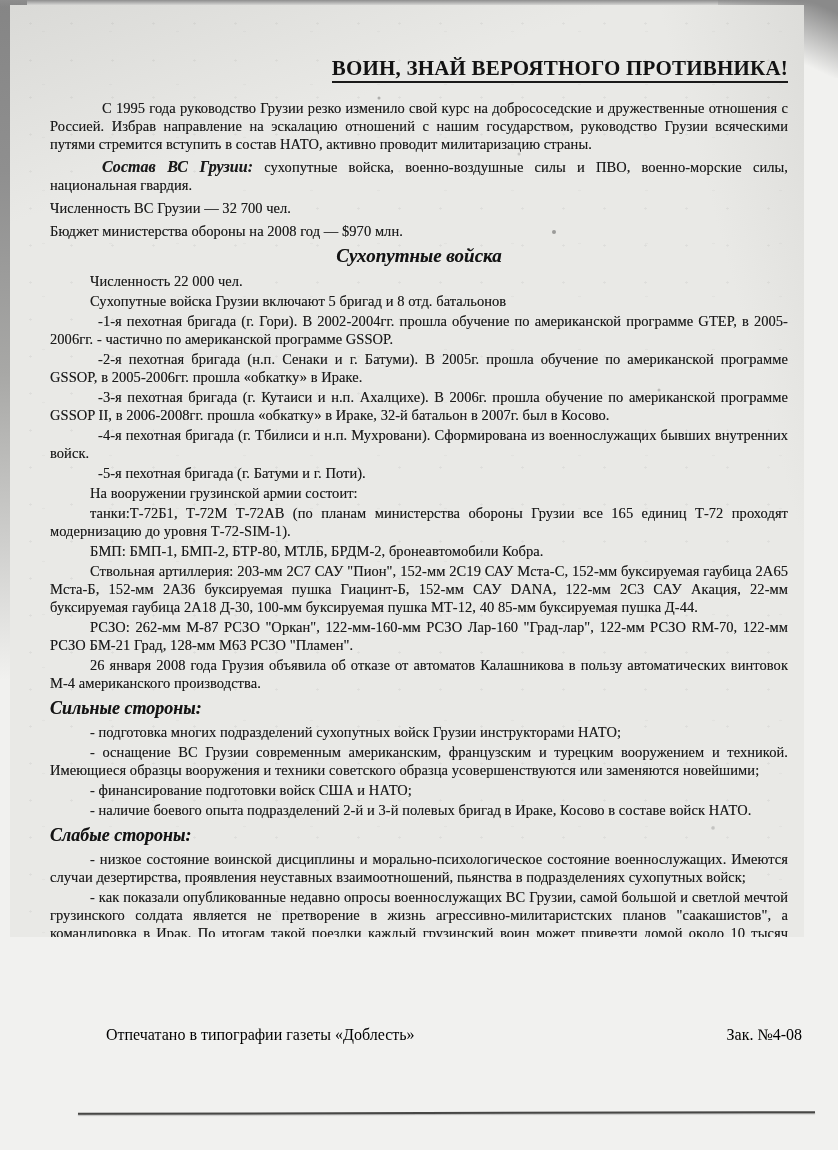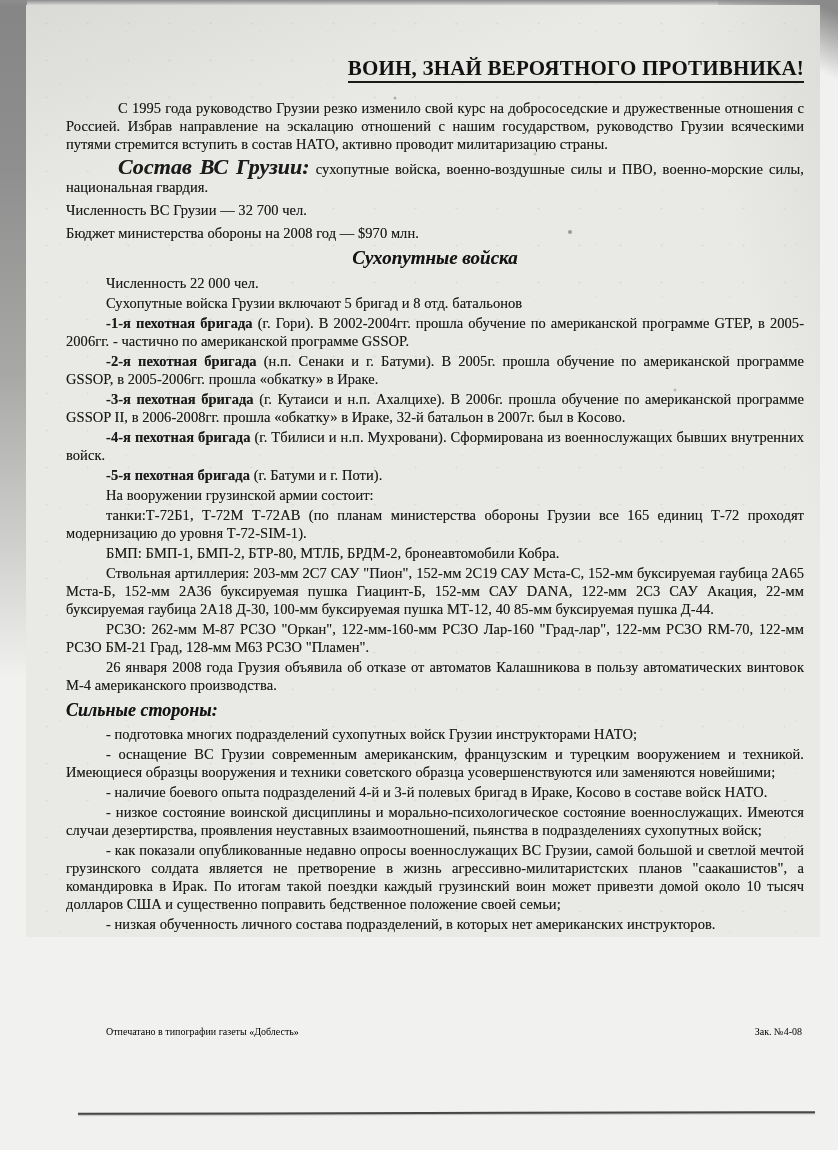--- a/index.html
+++ b/index.html
@@ -15,21 +15,21 @@
   }
   .edge-top{
     position:absolute;left:0;top:0;width:838px;height:7px;
     background:linear-gradient(to bottom,#8d8d8d,rgba(141,141,141,0));
   }
   .edge-tr{
     position:absolute;right:0;top:0;width:120px;height:78px;
     background:linear-gradient(205deg,#8a8a8a 10%,rgba(138,138,138,0) 60%);
   }
   .paper{
-    position:absolute;left:26px;top:5px;width:794px;height:932px;
+    position:absolute;left:10px;top:5px;width:794px;height:932px;
     box-sizing:border-box;
     padding:50px 16px 0 40px;
     background-color:#e9e9e6;
     background-image:
       radial-gradient(rgba(120,120,118,0.10) 1px,transparent 1.3px),
       radial-gradient(rgba(150,150,148,0.08) 1px,transparent 1.3px),
       linear-gradient(160deg,rgba(205,205,202,0.55) 0%,rgba(233,233,230,0) 18%),
       linear-gradient(255deg,rgba(205,205,202,0.45) 0%,rgba(233,233,230,0) 14%);
     background-size:41px 37px,67px 53px,100% 100%,100% 100%;
     color:#1b1b1b;
@@ -56,36 +56,36 @@
     font-size:21px;line-height:26px;font-weight:bold;letter-spacing:.2px;
     color:#121212;
   }
   .title .u{border-bottom:2px solid #1a1a1a;padding-bottom:1px;}
   p{margin:0 0 2px 0;font-size:14.5px;line-height:18px;letter-spacing:.05px;
     text-shadow:0 0 .4px rgba(20,20,20,.5);}
   .j{text-align:justify;}
   .ind{text-indent:40px;}
   .ind2{text-indent:52px;}
   .gap{margin-bottom:5px;}
-  .lead{font-weight:bold;font-style:italic;font-size:22px;}
-  .bname{font-weight:bold;}
+  .lead{font-weight:bold;font-style:italic;font-size:16px;}
+  .bname{font-weight:normal;margin-left:8px;}
   .center-heading{
     margin:4px 0 5px 0;text-align:center;
     font-size:19px;line-height:22px;font-weight:bold;font-style:italic;color:#141414;
     text-shadow:0 0 .4px rgba(20,20,20,.5);
   }
   .side-heading{
     margin:6px 0 4px 0;text-align:left;
     font-size:18px;line-height:21px;font-weight:bold;font-style:italic;color:#141414;
     text-shadow:0 0 .4px rgba(20,20,20,.5);
   }
   .footer{
     position:absolute;left:66px;right:36px;top:1026px;
     display:flex;justify-content:space-between;align-items:baseline;
-    font-size:10px;
+    font-size:16px;
   }
   .footer .printed{margin-left:40px;}
 </style>
 </head>
 <body>
 
 <div class="scene">
   <div class="edge-left"></div>
   <div class="edge-top"></div>
   <div class="edge-tr"></div>
@@ -116,22 +116,24 @@
     <p class="ind">На вооружении грузинской армии состоит:</p>
     <p class="j ind">танки:Т-72Б1, Т-72М Т-72АВ (по планам министерства обороны Грузии все 165 единиц Т-72 проходят модернизацию до уровня Т-72-SIM-1).</p>
     <p class="j ind">БМП: БМП-1, БМП-2, БТР-80, МТЛБ, БРДМ-2, бронеавтомобили Кобра.</p>
     <p class="j ind">Ствольная артиллерия: 203-мм 2С7 САУ "Пион", 152-мм 2С19 САУ Мста-С, 152-мм буксируемая гаубица 2А65 Мста-Б, 152-мм 2А36 буксируемая пушка Гиацинт-Б, 152-мм САУ DANA, 122-мм 2С3 САУ Акация, 22-мм буксируемая гаубица 2А18 Д-30, 100-мм буксируемая пушка МТ-12, 40 85-мм буксируемая пушка Д-44.</p>
     <p class="j ind">РСЗО: 262-мм М-87 РСЗО "Оркан", 122-мм-160-мм РСЗО Лар-160 "Град-лар", 122-мм РСЗО RM-70, 122-мм РСЗО БМ-21 Град, 128-мм М63 РСЗО "Пламен".</p>
     <p class="j ind">26 января 2008 года Грузия объявила об отказе от автоматов Калашникова в пользу автоматических винтовок М-4 американского производства.</p>
 
     <h3 class="side-heading">Сильные стороны:</h3>
     <p class="j ind">- подготовка многих подразделений сухопутных войск Грузии инструкторами НАТО;</p>
     <p class="j ind">- оснащение ВС Грузии современным американским, французским и турецким вооружением и техникой. Имеющиеся образцы вооружения и техники советского образца усовершенствуются или заменяются новейшими;</p>
-    <p class="j ind">- наличие боевого опыта подразделений 4-й и 3-й полевых бригад в Ираке, Косово в составе войск НАТО.</p>
+    <p class="j ind">- финансирование подготовки войск США и НАТО;</p>
+    <p class="j ind">- наличие боевого опыта подразделений 2-й и 3-й полевых бригад в Ираке, Косово в составе войск НАТО.</p>
 
+    <h3 class="side-heading">Слабые стороны:</h3>
     <p class="j ind">- низкое состояние воинской дисциплины и морально-психологическое состояние военнослужащих. Имеются случаи дезертирства, проявления неуставных взаимоотношений, пьянства в подразделениях сухопутных войск;</p>
     <p class="j ind">- как показали опубликованные недавно опросы военнослужащих ВС Грузии, самой большой и светлой мечтой грузинского солдата является не претворение в жизнь агрессивно-милитаристских планов "саакашистов", а командировка в Ирак. По итогам такой поездки каждый грузинский воин может привезти домой около 10 тысяч долларов США и существенно поправить бедственное положение своей семьи;</p>
     <p class="j ind">- низкая обученность личного состава подразделений, в которых нет американских инструкторов.</p>
   </div>
 
   <div class="footer">
     <span class="printed">Отпечатано в типографии газеты «Доблесть»</span>
     <span class="order">Зак. №4-08</span>
   </div>
 

